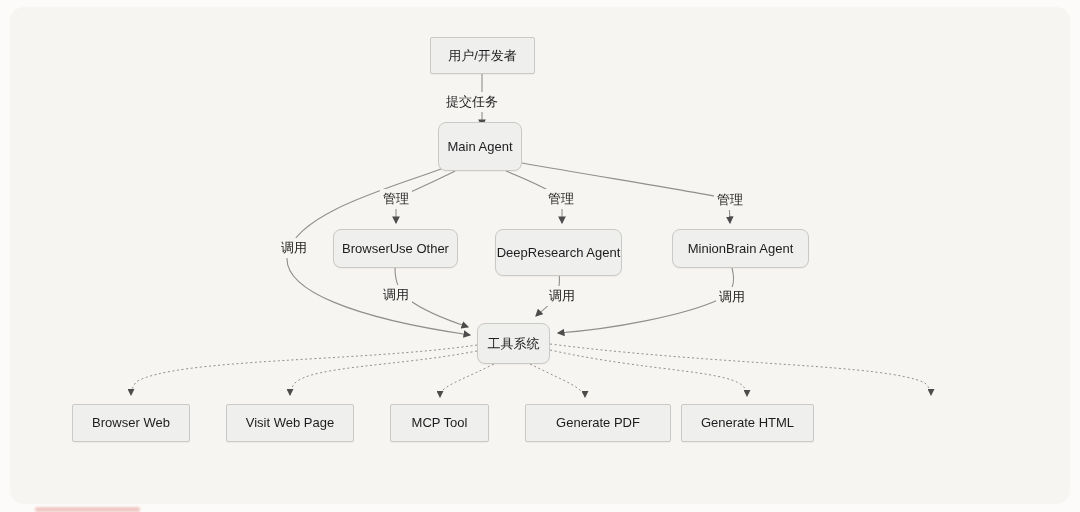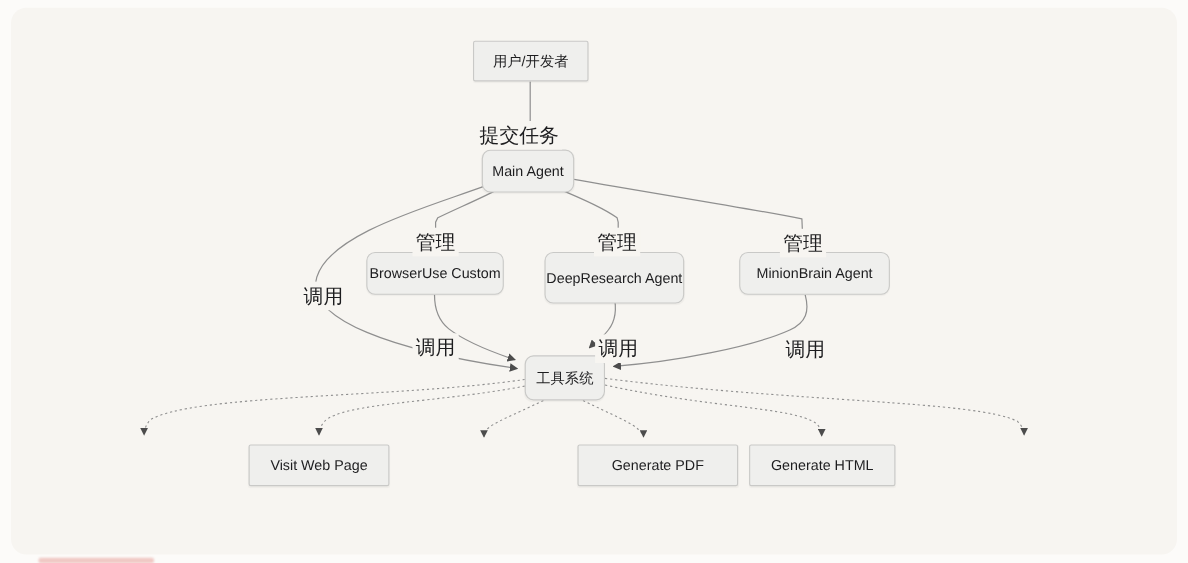--- a/index.html
+++ b/index.html
@@ -23,21 +23,21 @@
     border:1px solid var(--node-border,#c9c9c7);
     font-size:13px;line-height:1.2;color:var(--text,#1d1d1f);
     box-shadow:0 1px 1px rgba(0,0,0,0.04);
     white-space:nowrap;box-sizing:border-box;
   }
   .sharp{border-radius:2px;}
   .round{border-radius:8px;}
   .elabel{
     position:absolute;transform:translate(-50%,-50%);
     background:var(--panel,#f7f5f1);
-    padding:1px 3px;font-size:18px;color:var(--text,#1d1d1f);white-space:nowrap;margin-top:21px;
+    padding:1px 3px;font-size:13px;color:var(--text,#1d1d1f);white-space:nowrap;
   }
   .artifact{
     position:absolute;left:35px;top:507px;width:105px;height:5px;
     background:rgba(222,122,112,0.38);filter:blur(1.2px);border-radius:2px;
   }
 </style>
 </head>
 <body>
 
 <div class="stage">
@@ -61,26 +61,28 @@
 
     <path class="e-dot" marker-end="url(#arr)" d="M 477 345 C 360 362, 175 358, 136 382 C 132 388, 131 391, 131 395"></path>
     <path class="e-dot" marker-end="url(#arr)" d="M 477 351 C 400 366, 312 366, 295 383 C 291 388, 290 391, 290 395"></path>
     <path class="e-dot" marker-end="url(#arr)" d="M 494 364 C 468 377, 448 384, 442 391 C 441 393, 440 395, 440 397"></path>
     <path class="e-dot" marker-end="url(#arr)" d="M 530 364 C 556 377, 574 384, 581 391 C 583 393, 585 395, 585 397"></path>
     <path class="e-dot" marker-end="url(#arr)" d="M 550 350 C 645 371, 722 370, 742 385 C 746 389, 747 392, 747 396"></path>
     <path class="e-dot" marker-end="url(#arr)" d="M 550 344 C 725 366, 887 364, 925 383 C 929 387, 931 391, 931 395"></path>
   </svg>
 
   <div class="node sharp" style="left:430px;top:37px;width:105px;height:37px">用户/开发者</div>
-  <div class="node round" style="left:438px;top:136px;width:84px;height:39px">Main Agent</div>
-  <div class="node round" style="left:333px;top:229px;width:125px;height:39px">BrowserUse Custom</div>
+  <div class="node round" style="left:438px;top:122px;width:84px;height:49px">Main Agent</div>
+  <div class="node round" style="left:333px;top:229px;width:125px;height:39px">BrowserUse Other</div>
   <div class="node round" style="left:495px;top:229px;width:127px;height:47px">DeepResearch Agent</div>
   <div class="node round" style="left:672px;top:229px;width:137px;height:39px">MinionBrain Agent</div>
   <div class="node round" style="left:477px;top:323px;width:73px;height:41px">工具系统</div>
+  <div class="node sharp" style="left:72px;top:404px;width:118px;height:38px">Browser Web</div>
   <div class="node sharp" style="left:226px;top:404px;width:128px;height:38px">Visit Web Page</div>
+  <div class="node sharp" style="left:390px;top:404px;width:99px;height:38px">MCP Tool</div>
   <div class="node sharp" style="left:525px;top:404px;width:146px;height:38px">Generate PDF</div>
   <div class="node sharp" style="left:681px;top:404px;width:133px;height:38px">Generate HTML</div>
 
   <div class="elabel" style="left:472px;top:102px">提交任务</div>
   <div class="elabel" style="left:396px;top:199px">管理</div>
   <div class="elabel" style="left:561px;top:199px">管理</div>
   <div class="elabel" style="left:730px;top:200px">管理</div>
   <div class="elabel" style="left:294px;top:248px">调用</div>
   <div class="elabel" style="left:396px;top:295px">调用</div>
   <div class="elabel" style="left:562px;top:296px">调用</div>

